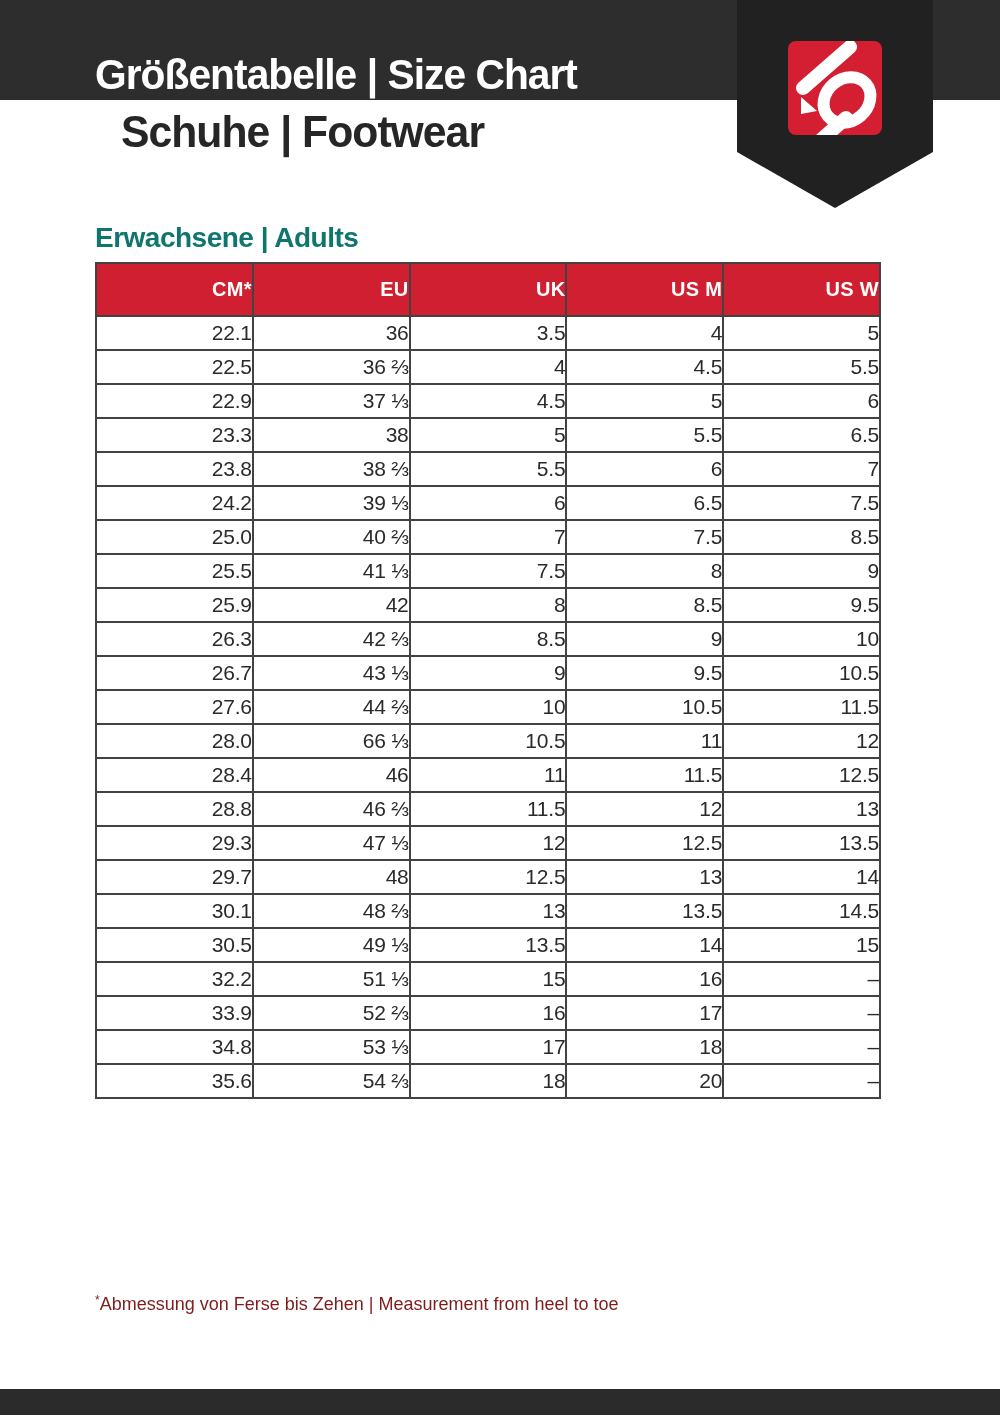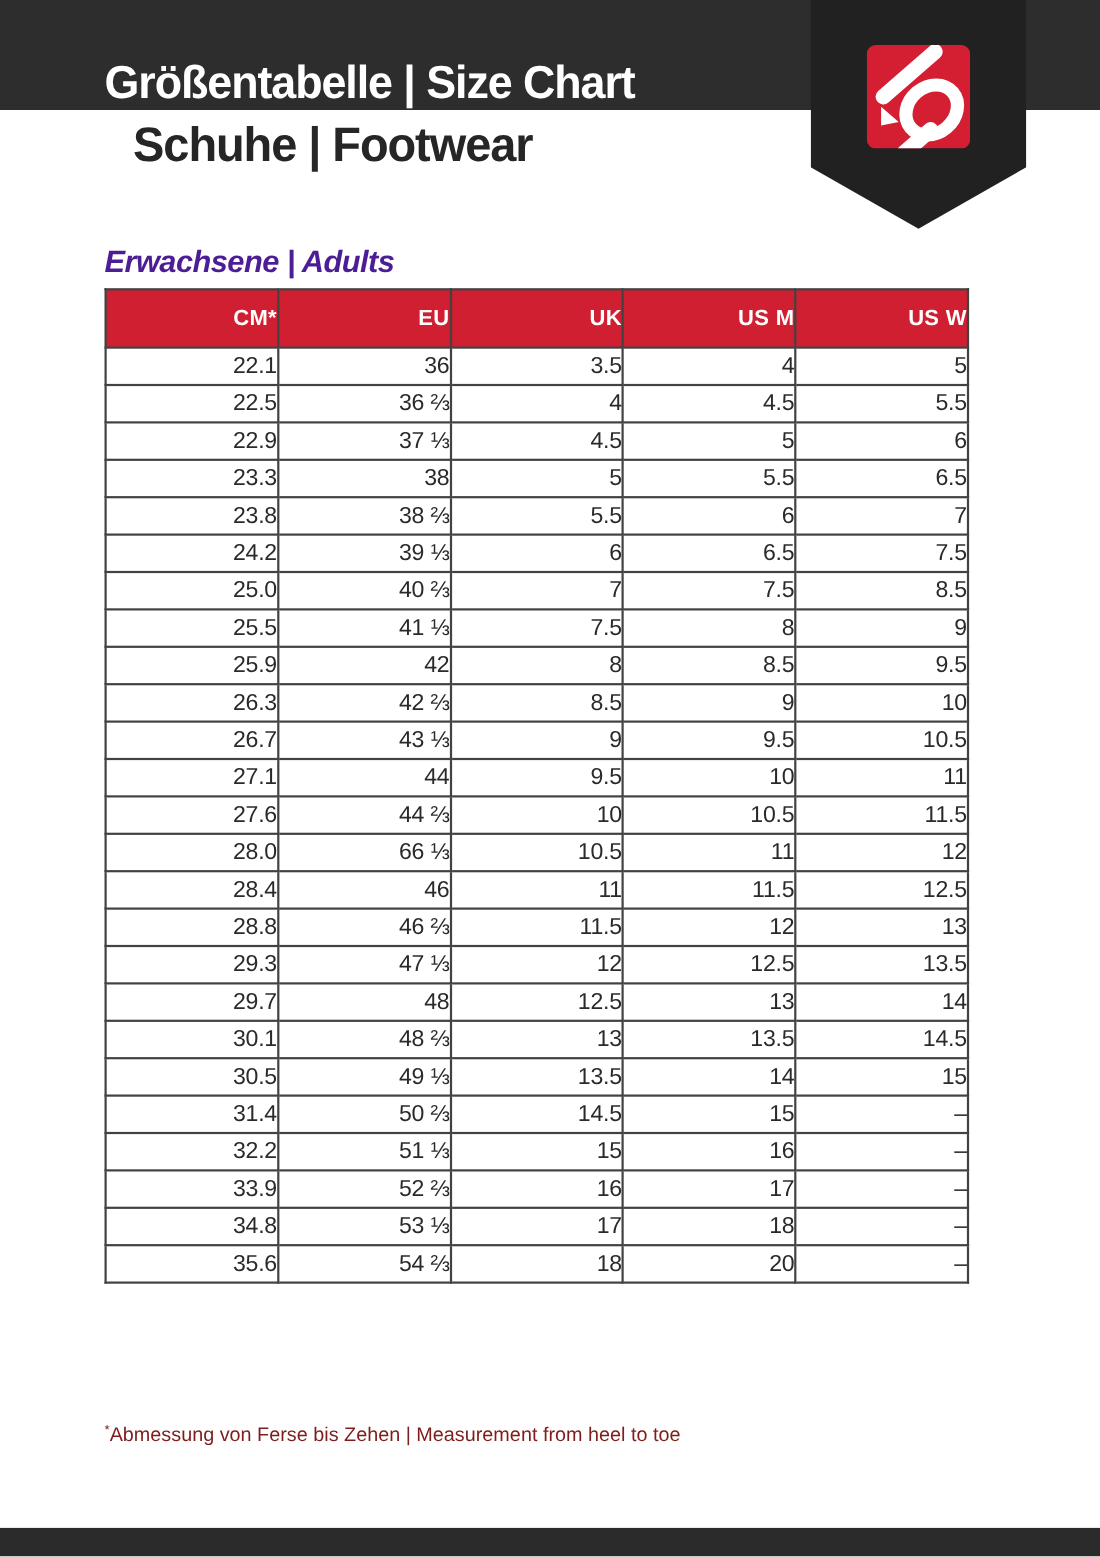--- a/index.html
+++ b/index.html
@@ -38,23 +38,22 @@
     font-size:44px; font-weight:bold; line-height:48px;
     letter-spacing:-1px;
     color:#262626;
     white-space:nowrap;
     transform:scaleX(.97); transform-origin:left top;
   }
   
   .section-heading {
     position:absolute; left:95px; top:222px;
     font-size:28px; font-weight:bold; letter-spacing:-0.5px;
-    color:#4c1d95;
+    color:#0f766e;
     white-space:nowrap;
-    font-style:italic;
   }
   
   table.size-table {
     position:absolute; left:95px; top:262px;
     width:786px;
     border-collapse:collapse;
     table-layout:fixed;
     text-align:right;
   }
   table.size-table th {
@@ -199,27 +198,20 @@
         <td>10</td>
       </tr>
       <tr>
         <td>26.7</td>
         <td>43 ⅓</td>
         <td>9</td>
         <td>9.5</td>
         <td>10.5</td>
       </tr>
       <tr>
-        <td>27.1</td>
-        <td>44</td>
-        <td>9.5</td>
-        <td>10</td>
-        <td>11</td>
-      </tr>
-      <tr>
         <td>27.6</td>
         <td>44 ⅔</td>
         <td>10</td>
         <td>10.5</td>
         <td>11.5</td>
       </tr>
       <tr>
         <td>28.0</td>
         <td>66 ⅓</td>
         <td>10.5</td>
@@ -262,27 +254,20 @@
         <td>14.5</td>
       </tr>
       <tr>
         <td>30.5</td>
         <td>49 ⅓</td>
         <td>13.5</td>
         <td>14</td>
         <td>15</td>
       </tr>
       <tr>
-        <td>31.4</td>
-        <td>50 ⅔</td>
-        <td>14.5</td>
-        <td>15</td>
-        <td>–</td>
-      </tr>
-      <tr>
         <td>32.2</td>
         <td>51 ⅓</td>
         <td>15</td>
         <td>16</td>
         <td>–</td>
       </tr>
       <tr>
         <td>33.9</td>
         <td>52 ⅔</td>
         <td>16</td>

